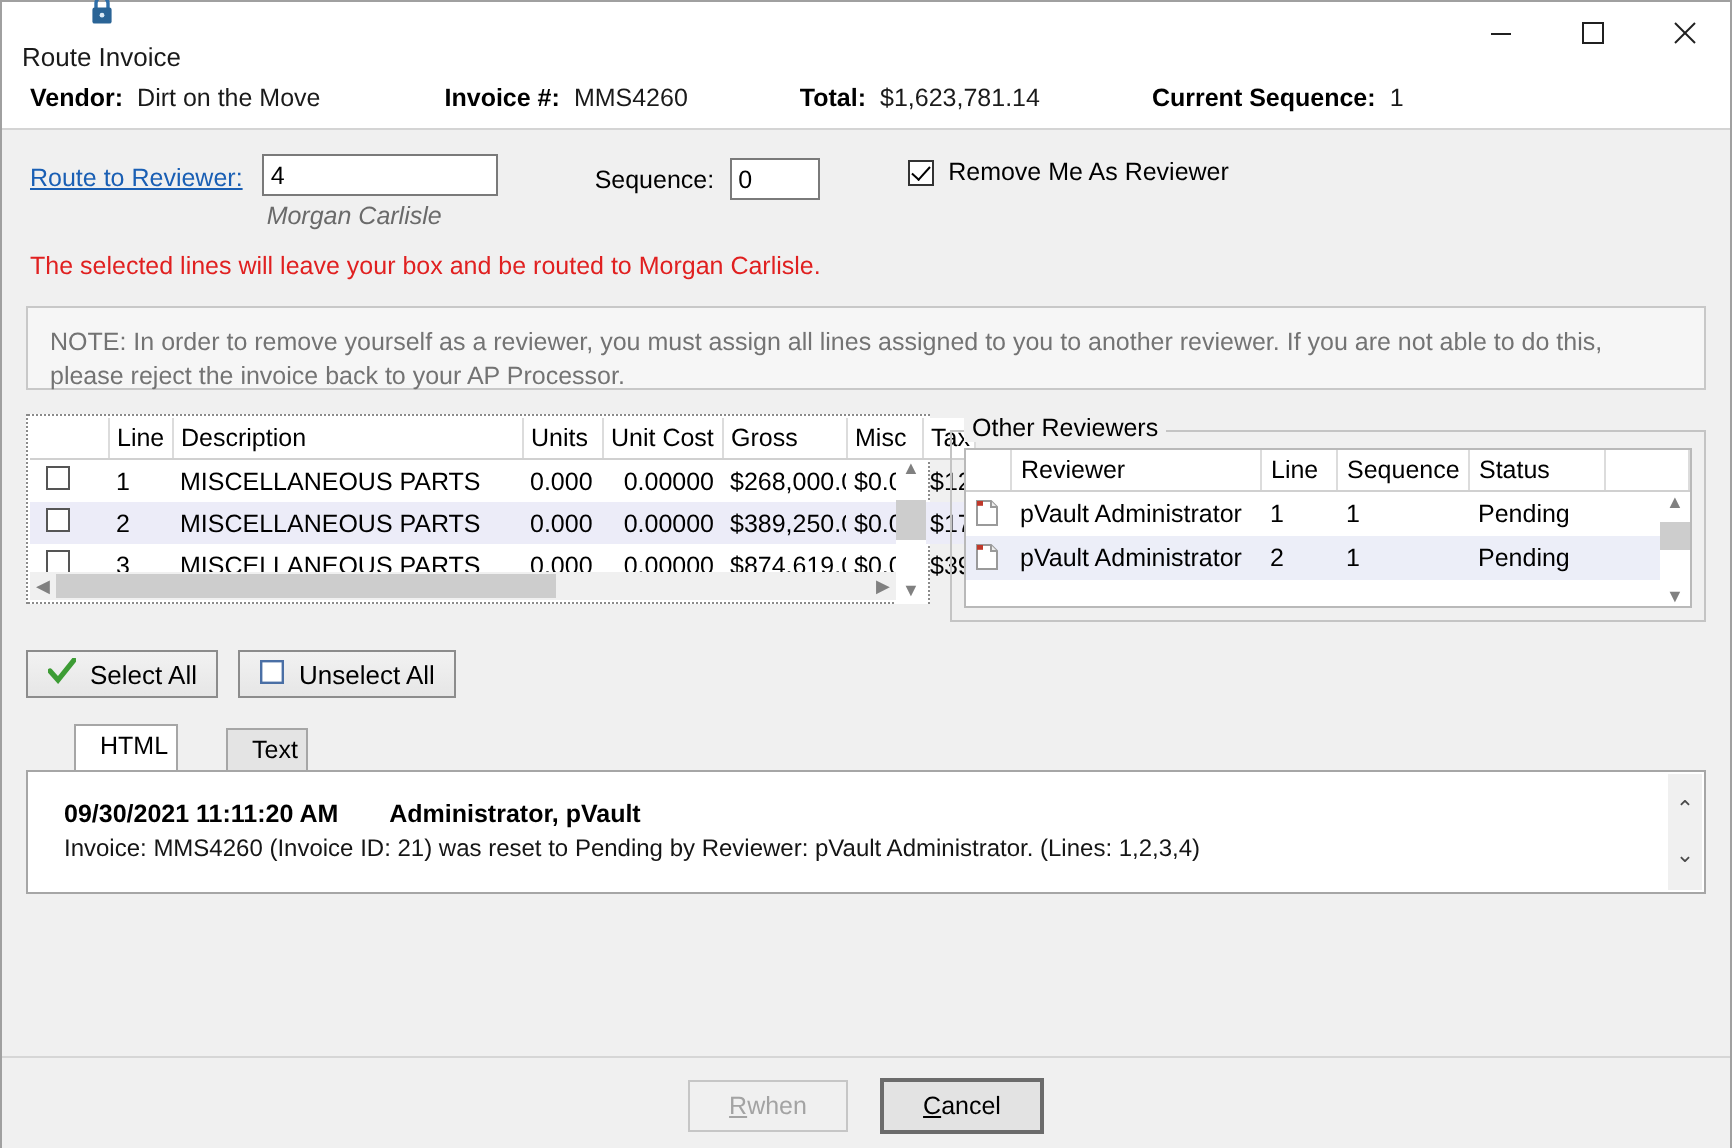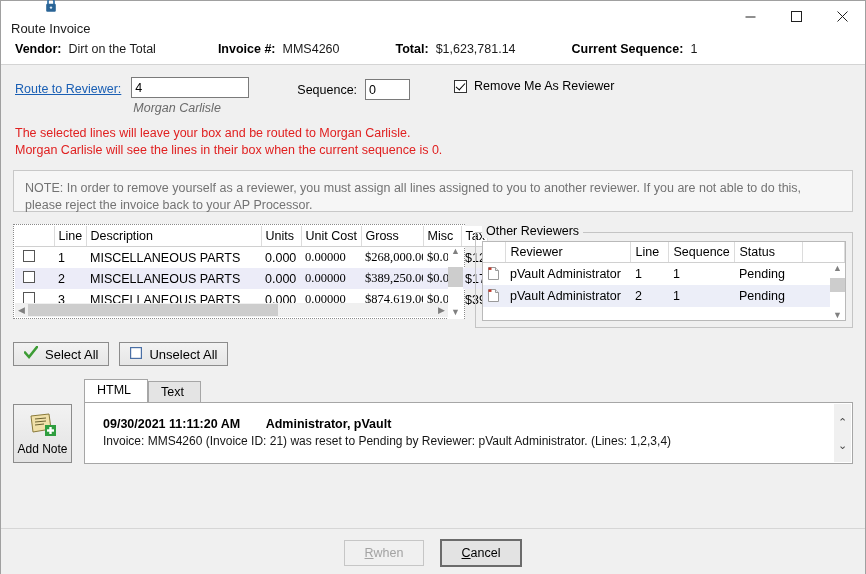--- a/index.html
+++ b/index.html
@@ -86,21 +86,21 @@
   .gridtbl th{
     font-weight:normal;text-align:left;background:#fff;color:#000;
     border-right:1px solid #dcdcdc;border-bottom:1px solid #d0d0d0;
     padding:3px 4px;height:18px;box-sizing:border-box;white-space:nowrap;overflow:hidden;
   }
   .gridtbl td{
     padding:3px 4px;height:21px;box-sizing:border-box;white-space:nowrap;overflow:hidden;
     border:0;
   }
   .gridtbl tr.alt td{background:#ececf8;}
-  .num{font-family:Liberation Serif, serif;}
+  .num{text-align:right;}
   .rowcb{
     width:12px;height:12px;border:1px solid #555;background:#fff;display:inline-block;
     box-sizing:border-box;margin-left:4px;
   }
 
   .vscroll{
     position:absolute;right:1px;top:22px;width:15px;height:72px;background:#fff;
     display:flex;flex-direction:column;justify-content:space-between;align-items:center;
   }
   .vscroll .arr{font-size:9px;color:#808080;line-height:9px;height:11px;}
@@ -147,22 +147,22 @@
   .notesrow{display:flex;padding:12px 12px 0 12px;gap:12px;align-items:flex-start;}
   .addnote{
     width:57px;height:57px;background:linear-gradient(#f2f2f2,#e3e3e3);
     border:1px solid #8c8c8c;display:flex;flex-direction:column;align-items:center;
     justify-content:center;gap:1px;cursor:pointer;margin-top:26px;
   }
   .addnote .lab{font-size:12px;}
   .tabwrap{flex:1;}
   .tabs{display:flex;align-items:flex-end;height:24px;}
   .tab{
-    border:1px solid #a6a6a6;border-bottom:none;padding:3px 16px 4px 12px;font-size:12.5px;
-    background:#e4e4e4;cursor:pointer;position:relative;top:1px;
+    border:1px solid #a6a6a6;border-bottom:none;padding:3px 4px 4px 12px;font-size:12.5px;
+    background:#e4e4e4;cursor:pointer;position:relative;top:1px;margin-left:24px;
   }
   .tab.active{background:#fff;padding-bottom:5px;top:0;z-index:2;}
   .tabpanel{
     border:1px solid #a6a6a6;background:#fff;height:62px;position:relative;
     box-sizing:border-box;padding:14px 18px;overflow:hidden;
   }
   .note-head{font-weight:bold;font-size:12.5px;}
   .note-head .who{margin-left:22px;}
   .note-body{font-size:12px;margin-top:3px;color:#151515;}
   .np-scroll{
@@ -216,21 +216,21 @@
             <line x1="0.5" y1="0.5" x2="10.5" y2="10.5" stroke="#202020" stroke-width="1"></line>
             <line x1="10.5" y1="0.5" x2="0.5" y2="10.5" stroke="#202020" stroke-width="1"></line>
           </svg>
       </div>
     </div>
   </div>
 
   <div class="inforow">
     <div class="fld" style="margin-left:14px;">
       <span class="lbl">Vendor:</span>
-      <span class="val">Dirt on the Total</span>
+      <span class="val">Dirt on the Move</span>
     </div>
     <div class="fld" style="margin-left:62px;">
       <span class="lbl">Invoice #:</span>
       <span class="val">MMS4260</span>
     </div>
     <div class="fld" style="margin-left:56px;">
       <span class="lbl">Total:</span>
       <span class="val">$1,623,781.14</span>
     </div>
     <div class="fld" style="margin-left:56px;">
@@ -252,21 +252,20 @@
         <input id="sequence-input" class="txtinput" type="text" value="0" style="">
       </span>
       <span class="chkgroup">
         <span class="cb checked"></span>
         <span>Remove Me As Reviewer</span>
       </span>
     </div>
 
     <div class="warn">
       <div>The selected lines will leave your box and be routed to Morgan Carlisle.</div>
-      <div>Morgan Carlisle will see the lines in their box when the current sequence is 0.</div>
     </div>
 
     <div class="notebox">NOTE: In order to remove yourself as a reviewer, you must assign all lines assigned to you to another reviewer. If you are not able to do this, please reject the invoice back to your AP Processor.</div>
 
     <div class="gridsrow">
 
       <div class="lines-panel">
         <table class="gridtbl">
           <colgroup>
             <col style="width:39px">
@@ -416,34 +415,20 @@
         <span>
           <svg width="12" height="12" viewBox="0 0 12 12">
             <rect x="0.5" y="0.5" width="11" height="11" fill="#fff" stroke="#4a6fa5" stroke-width="1.4"></rect>
           </svg>
         </span>
         <span>Unselect All</span>
       </div>
     </div>
 
     <div class="notesrow">
-      <div class="addnote">
-        <span>
-          <svg width="30" height="26" viewBox="0 0 30 26">
-            <path d="M3 4 L21 2 L23 17 L5 20 Z" fill="#f0e0a8" stroke="#8a7a3a" stroke-width="1"></path>
-            <line x1="7" y1="7" x2="18" y2="6" stroke="#6a6030" stroke-width="1"></line>
-            <line x1="7" y1="10" x2="18" y2="9" stroke="#6a6030" stroke-width="1"></line>
-            <line x1="7" y1="13" x2="16" y2="12" stroke="#6a6030" stroke-width="1"></line>
-            <rect x="17" y="13" width="11" height="11" fill="#2f9e3f"></rect>
-            <line x1="22.5" y1="15" x2="22.5" y2="22" stroke="#fff" stroke-width="2.4"></line>
-            <line x1="19" y1="18.5" x2="26" y2="18.5" stroke="#fff" stroke-width="2.4"></line>
-          </svg>
-        </span>
-        <span class="lab">Add Note</span>
-      </div>
 
       <div class="tabwrap">
         <div class="tabs">
           <div class="tab active">HTML</div>
           <div class="tab">Text</div>
         </div>
         <div class="tabpanel">
           <div class="note-head">
             <span>09/30/2021 11:11:20 AM</span>
             <span class="who">Administrator, pVault</span>

